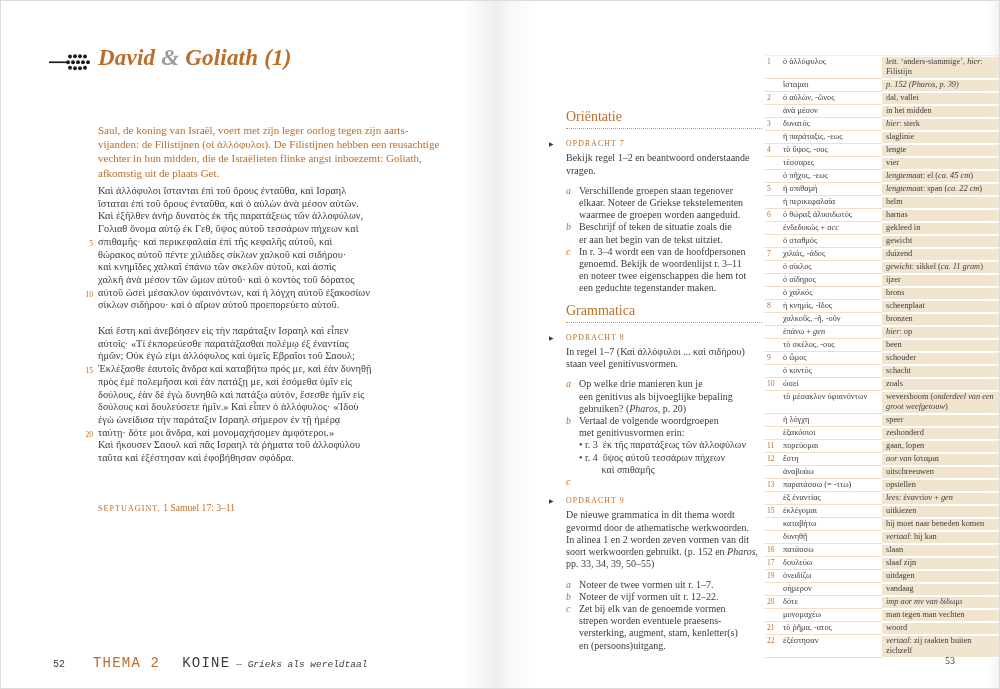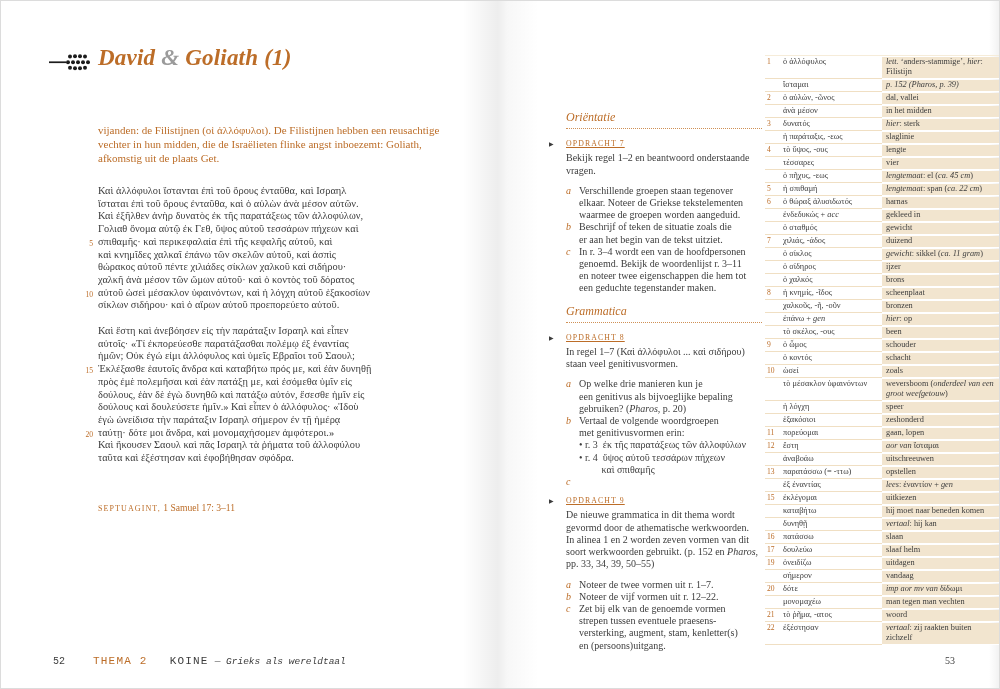--- a/index.html
+++ b/index.html
@@ -19,34 +19,34 @@
   .intro{position:absolute;left:97px;top:122px;width:345px;font-size:11px;line-height:14.2px;}
   .greek{position:absolute;left:97px;top:184px;width:370px;font-size:10.4px;line-height:12.7px;}
   .gpara + .gpara{margin-top:13px;}
   .gline{position:relative;white-space:nowrap;}
   .lnum{position:absolute;left:-17px;top:2px;width:12px;text-align:right;font-size:7.6px;}
   .source{position:absolute;left:97px;top:501px;font-size:9.6px;}
   .source .sc{font-size:8px;letter-spacing:1.1px;}
   .footer{position:absolute;top:654px;font-size:9.5px;display:flex;align-items:baseline;font-family:Liberation Mono, monospace;}
   .footer-left{left:52px;}
   .footer .pnum{font-size:10px;}
-  .footer .sc{font-size:11px;letter-spacing:1.2px;}
+  .footer .sc{font-size:14px;letter-spacing:1.2px;}
   .footer .gap1{width:28px;}.footer .gap2{width:22px;}.footer .gap3{width:6px;}
   .footer .subtitle{font-style:italic;}
   .page-num-right{position:absolute;right:44px;top:654px;font-size:10px;}
 
   
   .mid{position:absolute;left:565px;top:110px;width:196px;font-size:10px;line-height:12.2px;}
   .section + .section{margin-top:10px;}
-  .sechead{font-style:italic;font-size:12px;margin-bottom:4px;}
+  .sechead{font-size:14px;margin-bottom:4px;}
   .rule{border-bottom:1.5px dotted #cf9055;margin-bottom:8px;height:1px;}
   .task + .task{margin-top:6px;}
   .tasklab{position:relative;margin-bottom:2px;}
   .tri{position:absolute;left:-17px;top:1px;font-size:6px;color:#3c3c3c;}
-  .labtext{font-size:7.8px;letter-spacing:1.1px;text-decoration:underline;}
+  .labtext{font-size:7.8px;letter-spacing:1.1px;}
   .tintro{margin-bottom:8px;}
   .titem{display:flex;}
   .ilet{width:13px;flex:none;font-style:italic;}
 
   
   .vocab{position:absolute;left:764px;top:54px;width:236px;font-size:8.3px;line-height:10px;}
   .vrow{display:grid;grid-template-columns:15px 96px 1fr;column-gap:3px;
     border-bottom:1px solid #f0dfc3;padding:1px 0 0 0;}
   .vrow:first-child{border-top:1px solid #f6ecd9;}
   .vnum{font-size:7.6px;padding-left:2px;}
@@ -80,34 +80,35 @@
     </svg>
   </div>
 
   <h1 class="page-title" style="margin:0;font-style:italic;">
     <span class="accent" style="color: rgb(188, 109, 40);">David</span>
     <span class="amp" style="color: rgb(155, 155, 155);">&amp;</span>
     <span class="accent" style="color: rgb(188, 109, 40);">Goliath (1)</span>
   </h1>
 
   <div class="intro accent" style="color: rgb(188, 109, 40);">
+      <div>Saul, de koning van Israël, voert met zijn leger oorlog tegen zijn aarts-</div>
       <div>vijanden: de Filistijnen (οἱ ἀλλόφυλοι). De Filistijnen hebben een reusachtige</div>
       <div>vechter in hun midden, die de Israëlieten flinke angst inboezemt: Goliath,</div>
       <div>afkomstig uit de plaats Get.</div>
     </div>
 
   <div class="greek">
       <div class="gpara">
         <div class="gline"><span class="lnum" style="color: rgb(188, 109, 40);"></span><span class="gtext">Καὶ ἀλλόφυλοι ἵστανται ἐπὶ τοῦ ὄρους ἐνταῦθα, καὶ Ισραηλ</span></div>
         <div class="gline"><span class="lnum" style="color: rgb(188, 109, 40);"></span><span class="gtext">ἵσταται ἐπὶ τοῦ ὄρους ἐνταῦθα, καὶ ὁ αὐλὼν ἀνὰ μέσον αὐτῶν.</span></div>
         <div class="gline"><span class="lnum" style="color: rgb(188, 109, 40);"></span><span class="gtext">Καὶ ἐξῆλθεν ἀνὴρ δυνατὸς ἐκ τῆς παρατάξεως τῶν ἀλλοφύλων,</span></div>
         <div class="gline"><span class="lnum" style="color: rgb(188, 109, 40);"></span><span class="gtext">Γολιαθ ὄνομα αὐτῷ ἐκ Γεθ, ὕψος αὐτοῦ τεσσάρων πήχεων καὶ</span></div>
         <div class="gline"><span class="lnum" style="color: rgb(188, 109, 40);">5</span><span class="gtext">σπιθαμῆς· καὶ περικεφαλαία ἐπὶ τῆς κεφαλῆς αὐτοῦ, καὶ</span></div>
+        <div class="gline"><span class="lnum" style="color: rgb(188, 109, 40);"></span><span class="gtext">θώρακος αὐτοῦ πέντε χιλιάδες σίκλων χαλκοῦ καὶ σιδήρου·</span></div>
         <div class="gline"><span class="lnum" style="color: rgb(188, 109, 40);"></span><span class="gtext">καὶ κνημῖδες χαλκαῖ ἐπάνω τῶν σκελῶν αὐτοῦ, καὶ ἀσπὶς</span></div>
-        <div class="gline"><span class="lnum" style="color: rgb(188, 109, 40);"></span><span class="gtext">θώρακος αὐτοῦ πέντε χιλιάδες σίκλων χαλκοῦ καὶ σιδήρου·</span></div>
         <div class="gline"><span class="lnum" style="color: rgb(188, 109, 40);"></span><span class="gtext">χαλκῆ ἀνὰ μέσον τῶν ὤμων αὐτοῦ· καὶ ὁ κοντὸς τοῦ δόρατος</span></div>
         <div class="gline"><span class="lnum" style="color: rgb(188, 109, 40);">10</span><span class="gtext">αὐτοῦ ὡσεὶ μέσακλον ὑφαινόντων, καὶ ἡ λόγχη αὐτοῦ ἑξακοσίων</span></div>
         <div class="gline"><span class="lnum" style="color: rgb(188, 109, 40);"></span><span class="gtext">σίκλων σιδήρου· καὶ ὁ αἴρων αὐτοῦ προεπορεύετο αὐτοῦ.</span></div>
       </div>
       <div class="gpara">
         <div class="gline"><span class="lnum" style="color: rgb(188, 109, 40);"></span><span class="gtext">Καὶ ἔστη καὶ ἀνεβόησεν εἰς τὴν παράταξιν Ισραηλ καὶ εἶπεν</span></div>
         <div class="gline"><span class="lnum" style="color: rgb(188, 109, 40);"></span><span class="gtext">αὐτοῖς· «Τί ἐκπορεύεσθε παρατάξασθαι πολέμῳ ἐξ ἐναντίας</span></div>
         <div class="gline"><span class="lnum" style="color: rgb(188, 109, 40);"></span><span class="gtext">ἡμῶν; Οὐκ ἐγώ εἰμι ἀλλόφυλος καὶ ὑμεῖς Εβραῖοι τοῦ Σαουλ;</span></div>
         <div class="gline"><span class="lnum" style="color: rgb(188, 109, 40);">15</span><span class="gtext">Ἐκλέξασθε ἑαυτοῖς ἄνδρα καὶ καταβήτω πρός με, καὶ ἐὰν δυνηθῇ</span></div>
         <div class="gline"><span class="lnum" style="color: rgb(188, 109, 40);"></span><span class="gtext">πρὸς ἐμὲ πολεμῆσαι καὶ ἐὰν πατάξῃ με, καὶ ἐσόμεθα ὑμῖν εἰς</span></div>
@@ -224,21 +225,21 @@
             <div class="titem">
               <span class="ilet" style="color: rgb(188, 109, 40);">b</span>
               <div class="ibody">
                 <div>Noteer de vijf vormen uit r. 12–22.</div>
               </div>
             </div>
             <div class="titem">
               <span class="ilet" style="color: rgb(188, 109, 40);">c</span>
               <div class="ibody">
                 <div>Zet bij elk van de genoemde vormen</div>
-                <div>strepen tussen eventuele praesens-</div>
+                <div>strepen worden eventuele praesens-</div>
                 <div>versterking, augment, stam, kenletter(s)</div>
                 <div>en (persoons)uitgang.</div>
               </div>
             </div>
           </div>
         </div>
       </section>
     </div>
 
   <div class="vocab">
@@ -286,20 +287,25 @@
         <span class="vnum" style="color: rgb(188, 109, 40);"></span>
         <span class="vgreek">ὁ πῆχυς, -εως</span>
         <span class="vdutch"><i>lengtemaat</i>: el (<i>ca. 45 cm</i>)</span>
       </div>
       <div class="vrow">
         <span class="vnum" style="color: rgb(188, 109, 40);">5</span>
         <span class="vgreek">ἡ σπιθαμή</span>
         <span class="vdutch"><i>lengtemaat</i>: span (<i>ca. 22 cm</i>)</span>
       </div>
       <div class="vrow">
+        <span class="vnum" style="color: rgb(188, 109, 40);"></span>
+        <span class="vgreek">ἡ περικεφαλαία</span>
+        <span class="vdutch">helm</span>
+      </div>
+      <div class="vrow">
         <span class="vnum" style="color: rgb(188, 109, 40);">6</span>
         <span class="vgreek">ὁ θώραξ ἁλυσιδωτός</span>
         <span class="vdutch">harnas</span>
       </div>
       <div class="vrow">
         <span class="vnum" style="color: rgb(188, 109, 40);"></span>
         <span class="vgreek">ἐνδεδυκώς + <i>acc</i></span>
         <span class="vdutch">gekleed in</span>
       </div>
       <div class="vrow">
@@ -418,21 +424,21 @@
         <span class="vdutch"><i>vertaal</i>: hij kan</span>
       </div>
       <div class="vrow">
         <span class="vnum" style="color: rgb(188, 109, 40);">16</span>
         <span class="vgreek">πατάσσω</span>
         <span class="vdutch">slaan</span>
       </div>
       <div class="vrow">
         <span class="vnum" style="color: rgb(188, 109, 40);">17</span>
         <span class="vgreek">δουλεύω</span>
-        <span class="vdutch">slaaf helm</span>
+        <span class="vdutch">slaaf zijn</span>
       </div>
       <div class="vrow">
         <span class="vnum" style="color: rgb(188, 109, 40);">19</span>
         <span class="vgreek">ὀνειδίζω</span>
         <span class="vdutch">uitdagen</span>
       </div>
       <div class="vrow">
         <span class="vnum" style="color: rgb(188, 109, 40);"></span>
         <span class="vgreek">σήμερον</span>
         <span class="vdutch">vandaag</span>

